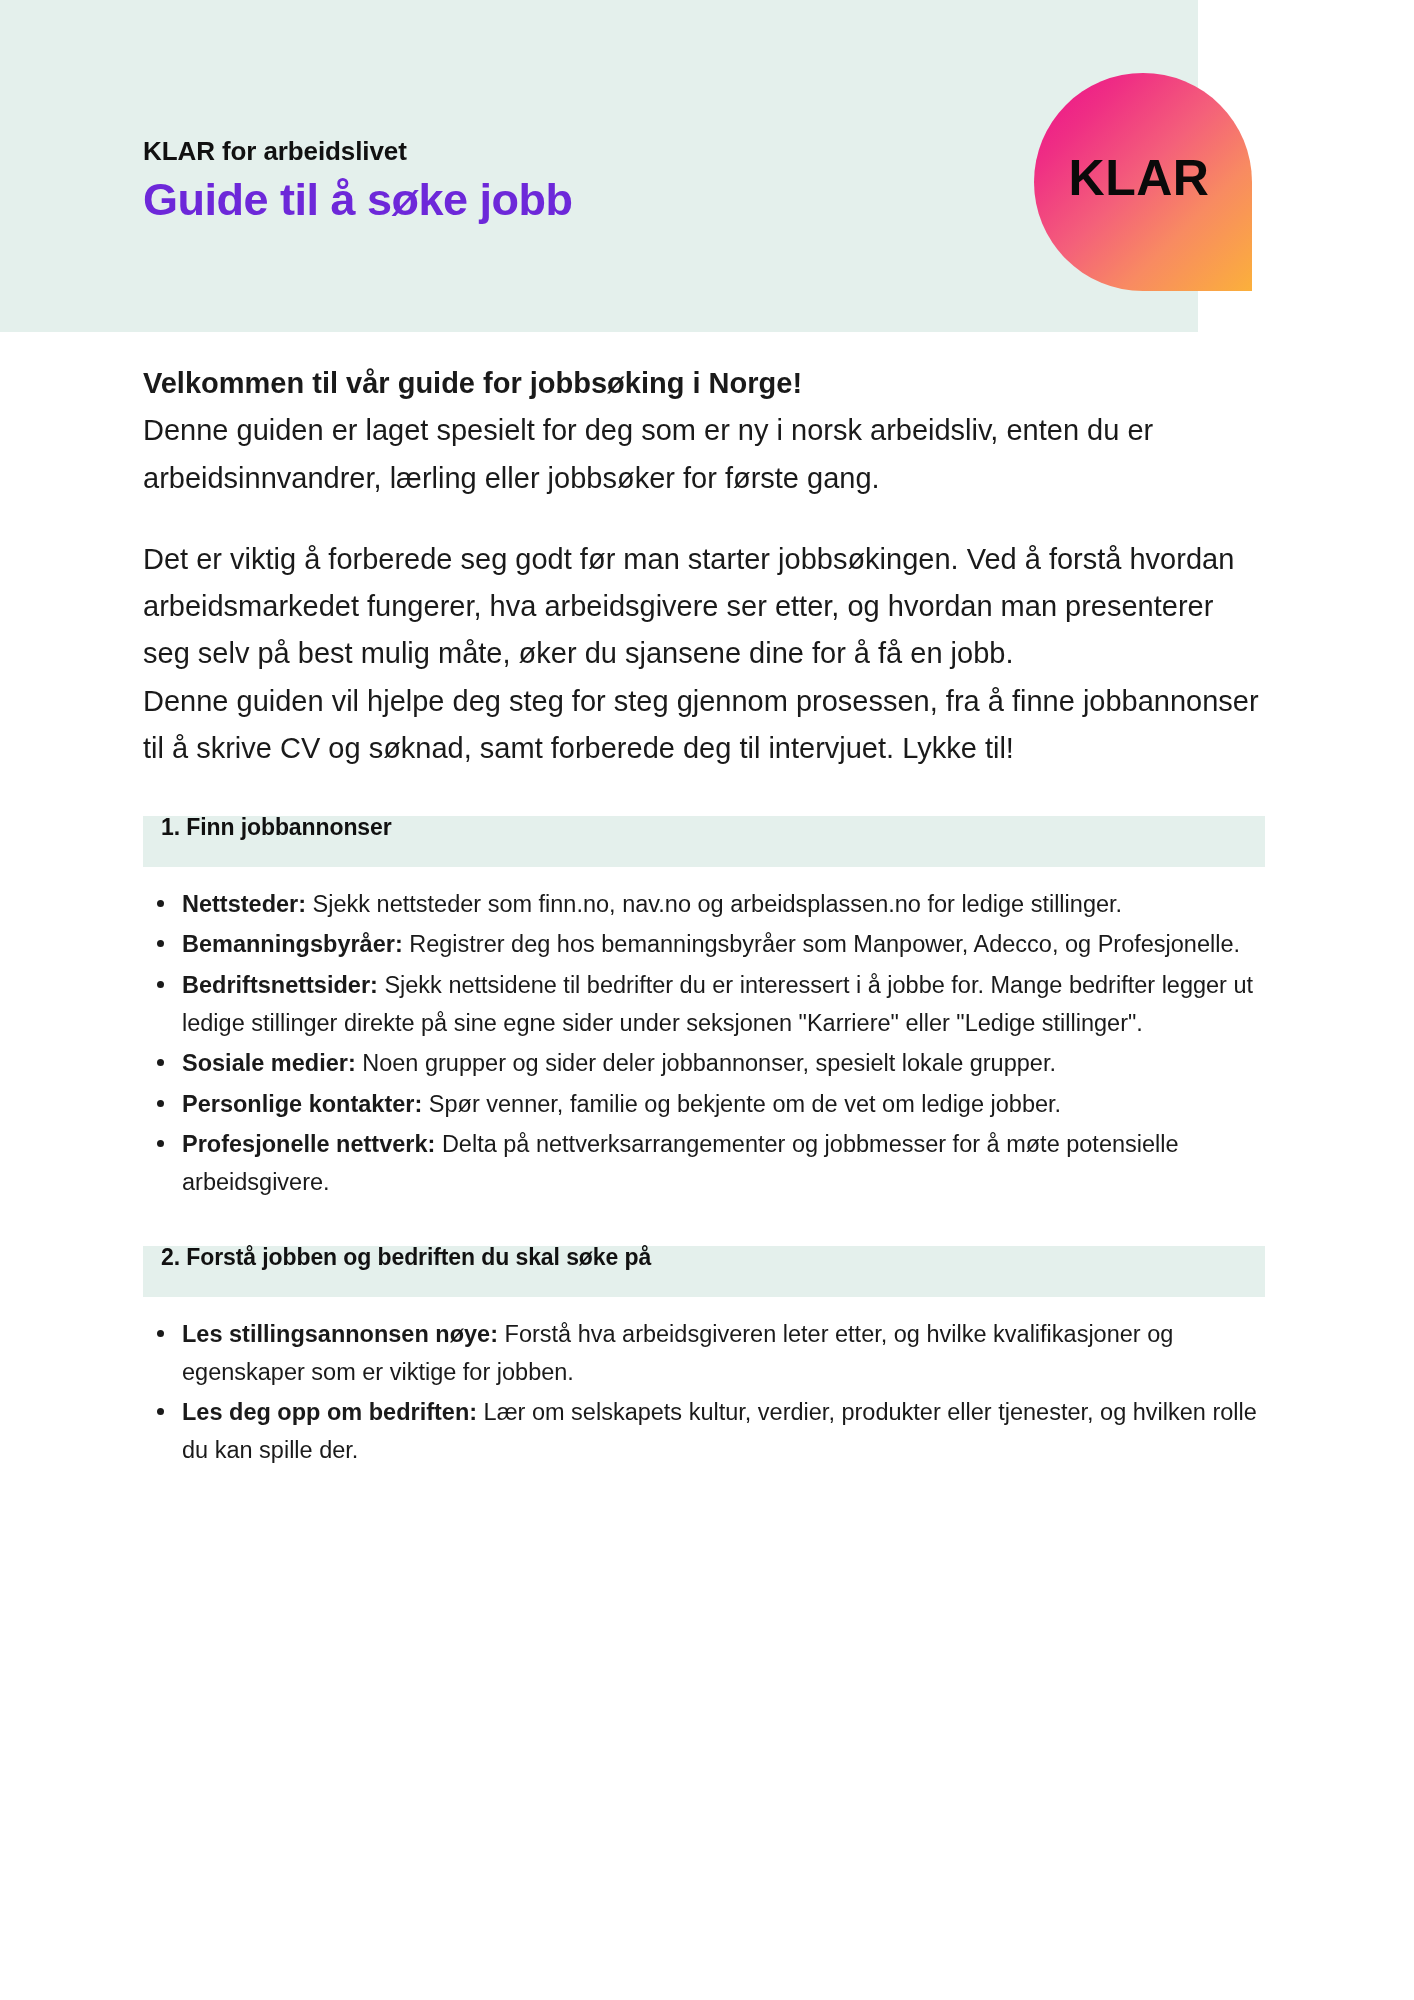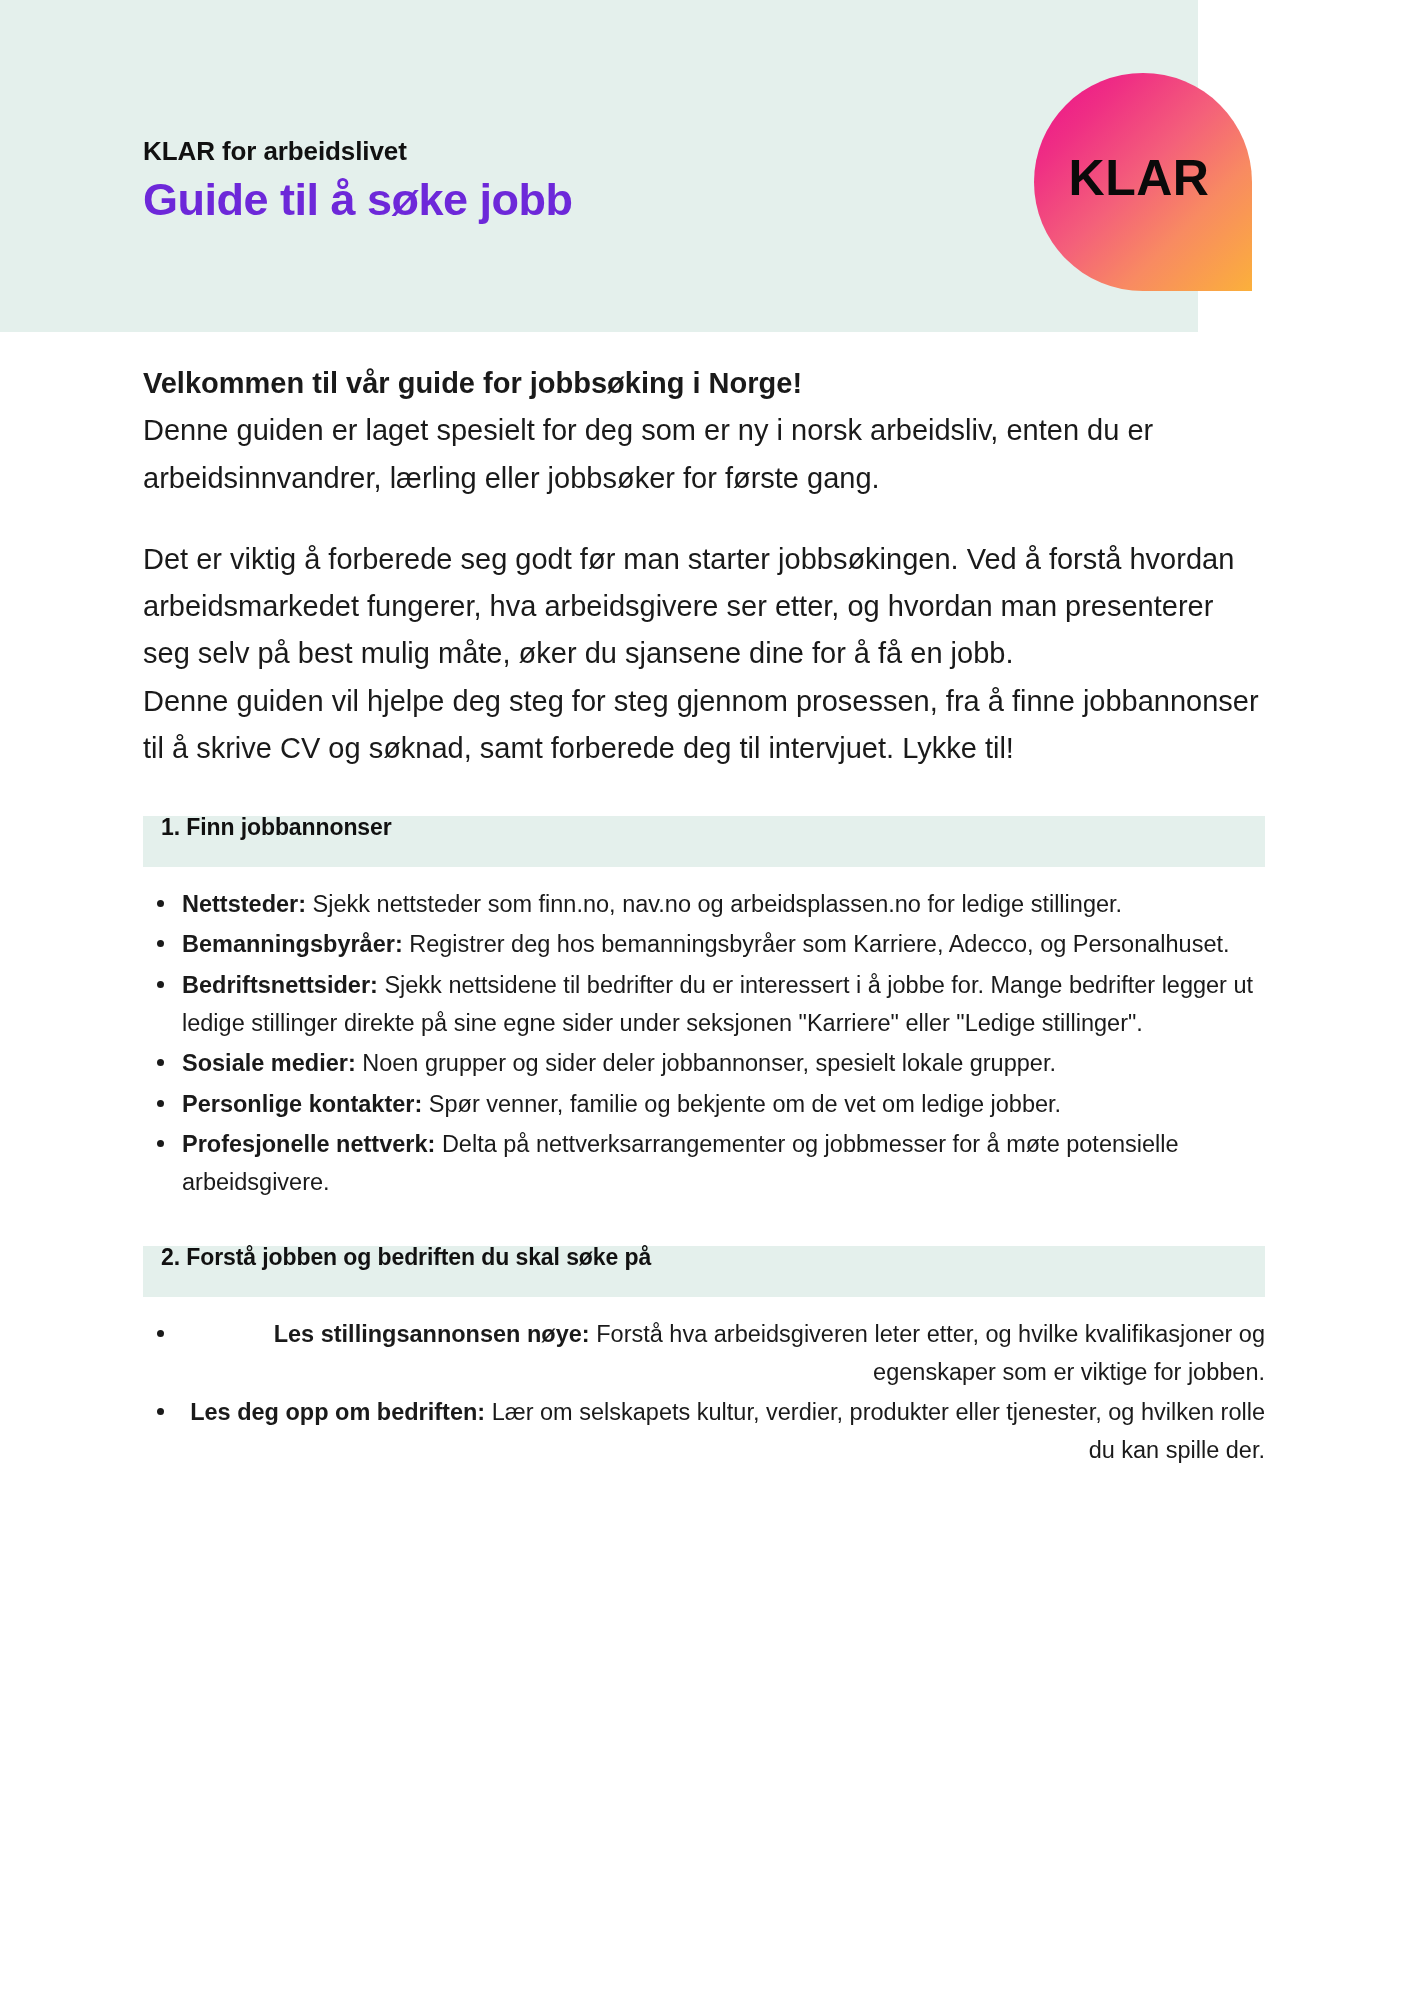--- a/index.html
+++ b/index.html
@@ -150,21 +150,20 @@
     border-radius: 50%;
     background: #1a1a1a;
   }
 
   ul.bullets li .lead {
     font-weight: bold;
   }
 
   .sec2-list {
     margin-top: 20px;
-    text-align: right;
   }
 </style>
 </head>
 <body>
 
 <div class="page">
 
   <div class="header-band">
     <div class="header-text-block">
       <div class="eyebrow">KLAR for arbeidslivet</div>
@@ -183,21 +182,21 @@
     </p>
 
     <p class="intro-para">Det er viktig å forberede seg godt før man starter jobbsøkingen. Ved å forstå hvordan arbeidsmarkedet fungerer, hva arbeidsgivere ser etter, og hvordan man presenterer seg selv på best mulig måte, øker du sjansene dine for å få en jobb.</p>
     <p class="intro-para">Denne guiden vil hjelpe deg steg for steg gjennom prosessen, fra å finne jobbannonser til å skrive CV og søknad, samt forberede deg til intervjuet. Lykke til!</p>
 
     <div class="section-bar">
       <span class="section-bar-title">1. Finn jobbannonser</span>
     </div>
     <ul class="bullets">
       <li><span class="dot"></span><span class="lead">Nettsteder:</span><span> Sjekk nettsteder som finn.no, nav.no og arbeidsplassen.no for ledige stillinger.</span></li>
-      <li><span class="dot"></span><span class="lead">Bemanningsbyråer:</span><span> Registrer deg hos bemanningsbyråer som Karriere, Adecco, og Personalhuset.</span></li>
+      <li><span class="dot"></span><span class="lead">Bemanningsbyråer:</span><span> Registrer deg hos bemanningsbyråer som Manpower, Adecco, og Profesjonelle.</span></li>
       <li><span class="dot"></span><span class="lead">Bedriftsnettsider:</span><span> Sjekk nettsidene til bedrifter du er interessert i å jobbe for. Mange bedrifter legger ut ledige stillinger direkte på sine egne sider under seksjonen "Karriere" eller "Ledige stillinger".</span></li>
       <li><span class="dot"></span><span class="lead">Sosiale medier:</span><span> Noen grupper og sider deler jobbannonser, spesielt lokale grupper.</span></li>
       <li><span class="dot"></span><span class="lead">Personlige kontakter:</span><span> Spør venner, familie og bekjente om de vet om ledige jobber.</span></li>
       <li><span class="dot"></span><span class="lead">Profesjonelle nettverk:</span><span> Delta på nettverksarrangementer og jobbmesser for å møte potensielle arbeidsgivere.</span></li>
     </ul>
 
     <div class="section-bar">
       <span class="section-bar-title">2. Forstå jobben og bedriften du skal søke på</span>
     </div>
     <ul class="bullets sec2-list">

